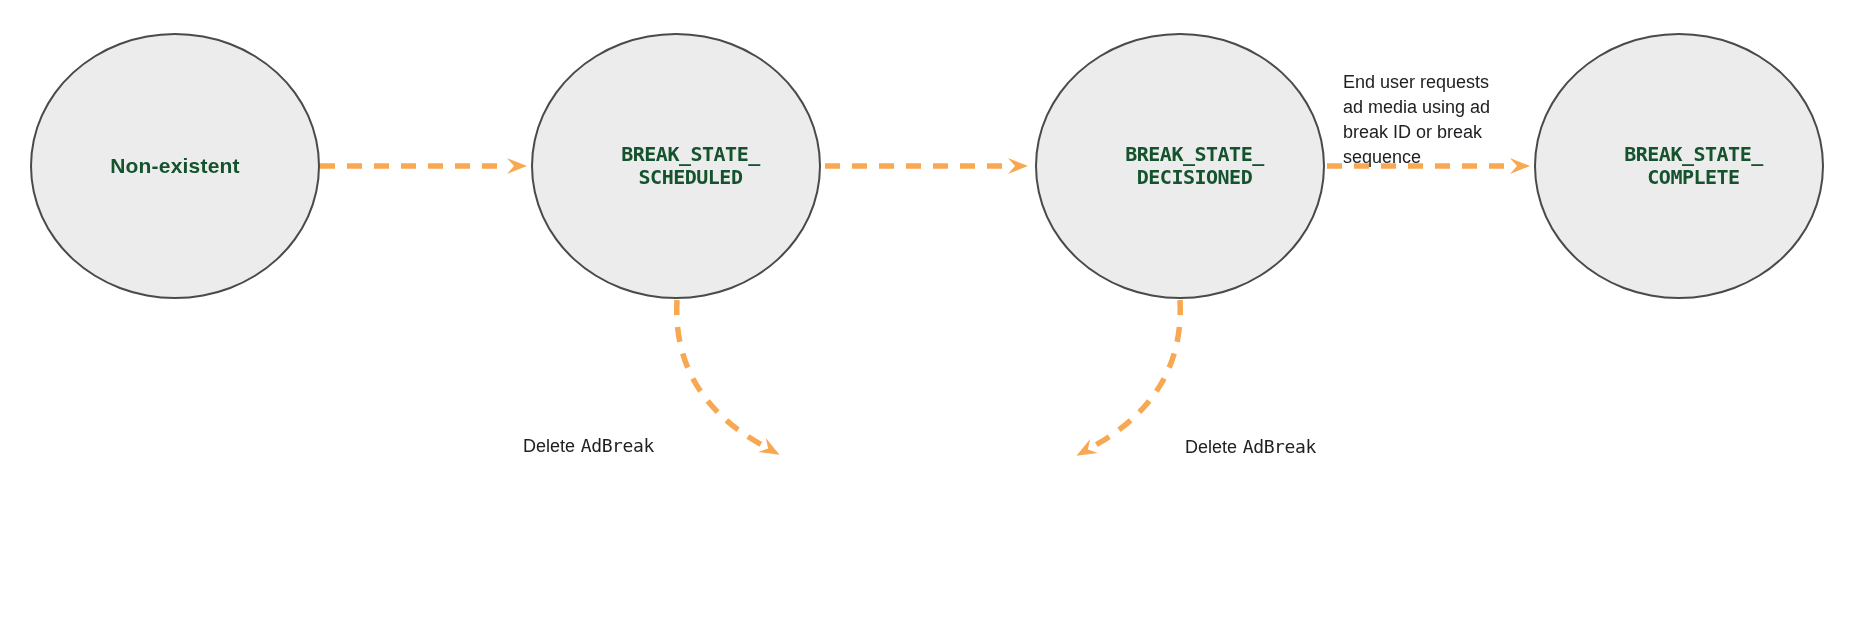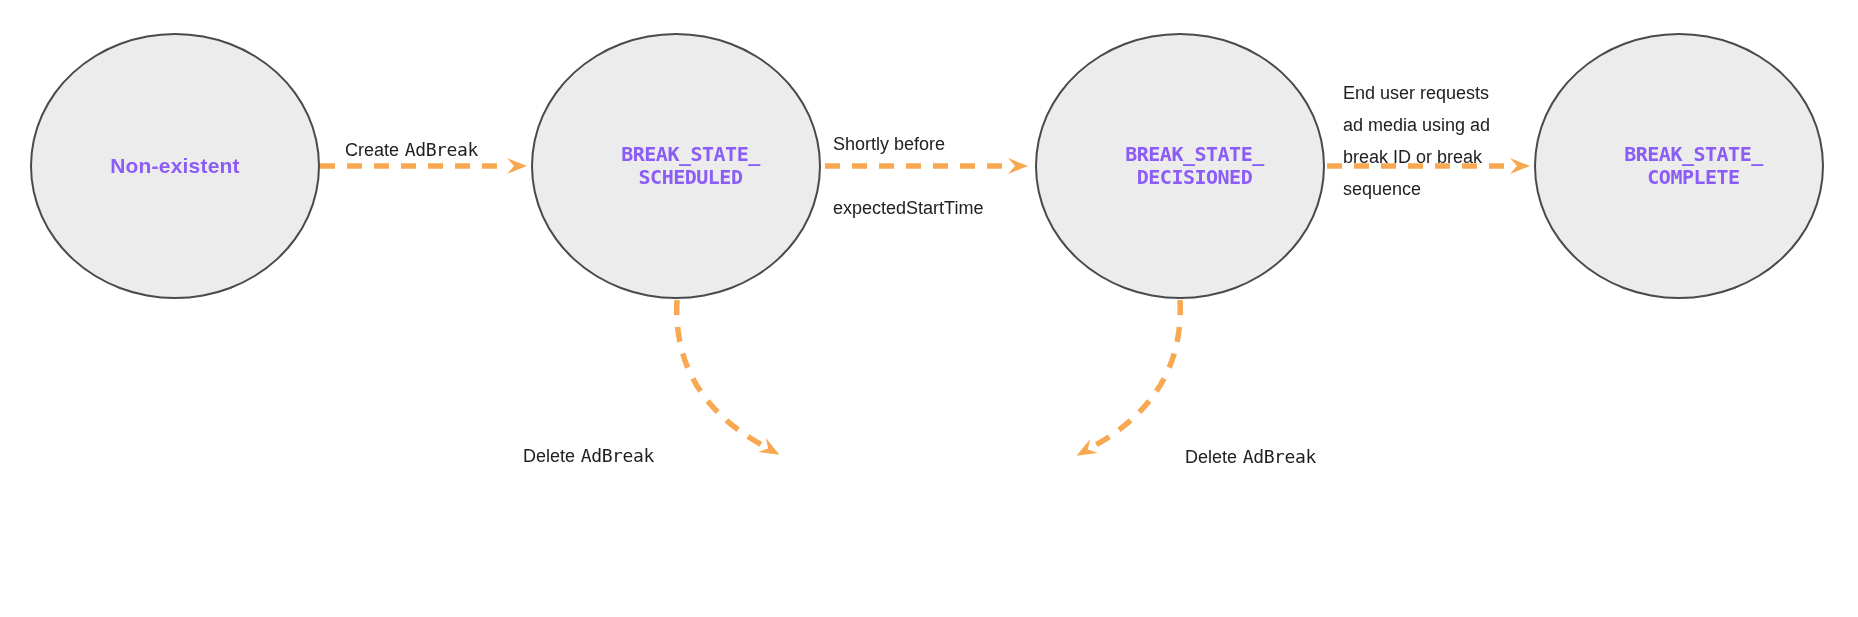--- a/index.html
+++ b/index.html
@@ -30,33 +30,33 @@
     position:absolute;
     width:290px;height:266px;
     background:var(--node-fill);
     border:2px solid var(--node-border);
     border-radius:50%;
     display:flex;align-items:center;justify-content:center;
     text-align:center;
   }
   .node-label{
     white-space:pre-line;
-    color:#8b5cf6;
+    color:#14532d;
   }
   .node-label.sans{
     font-family:"Liberation Sans", sans-serif;
     font-weight:bold;font-size:21px;letter-spacing:.2px;
   }
   .node-label.mono{
     font-family:"DejaVu Sans Mono", monospace;
     font-weight:bold;font-size:20px;line-height:23px;letter-spacing:-0.5px;margin-left:29px;
   }
   .edge-label{
     position:absolute;
-    font-size:18px;line-height:32px;
+    font-size:18px;line-height:25px;
     color:var(--text);
     white-space:pre-line;
   }
   .edge-label .code,
   .edge-label.codeline{
     font-family:"DejaVu Sans Mono", monospace;
     font-size:18px;letter-spacing:-0.4px;
   }
   .edge-label .code{margin-left:.32em;}
   #node-nonexistent{left:30px;top:33px;}
@@ -101,28 +101,21 @@
     <span class="node-label mono">BREAK_STATE_
 DECISIONED</span>
   </div>
 
   <div class="node" id="node-complete">
     <span class="node-label mono">BREAK_STATE_
 COMPLETE</span>
   </div>
 
 
-  <div class="edge-label" id="label-create">
-    <span>Create</span><span class="code">AdBreak</span>
-  </div>
 
-  <div class="edge-label" id="label-shortly">
-    <div>Shortly before</div>
-    <div class="codeline">expectedStartTime</div>
-  </div>
 
   <div class="edge-label" id="label-enduser">
     <span>End user requests
 ad media using ad
 break ID or break
 sequence</span>
   </div>
 
   <div class="edge-label" id="label-delete-left">
     <span>Delete</span><span class="code">AdBreak</span>

